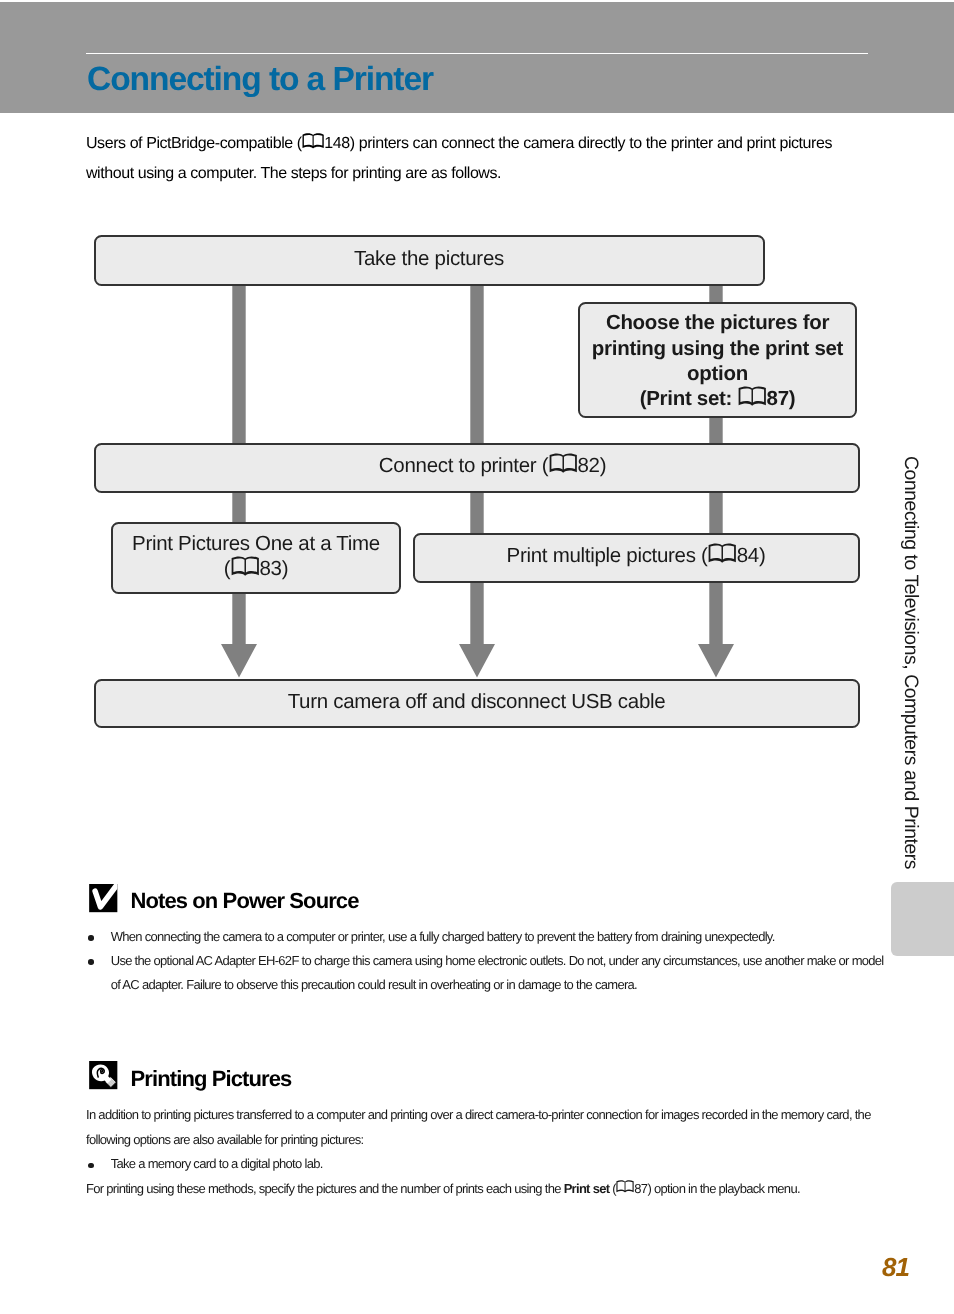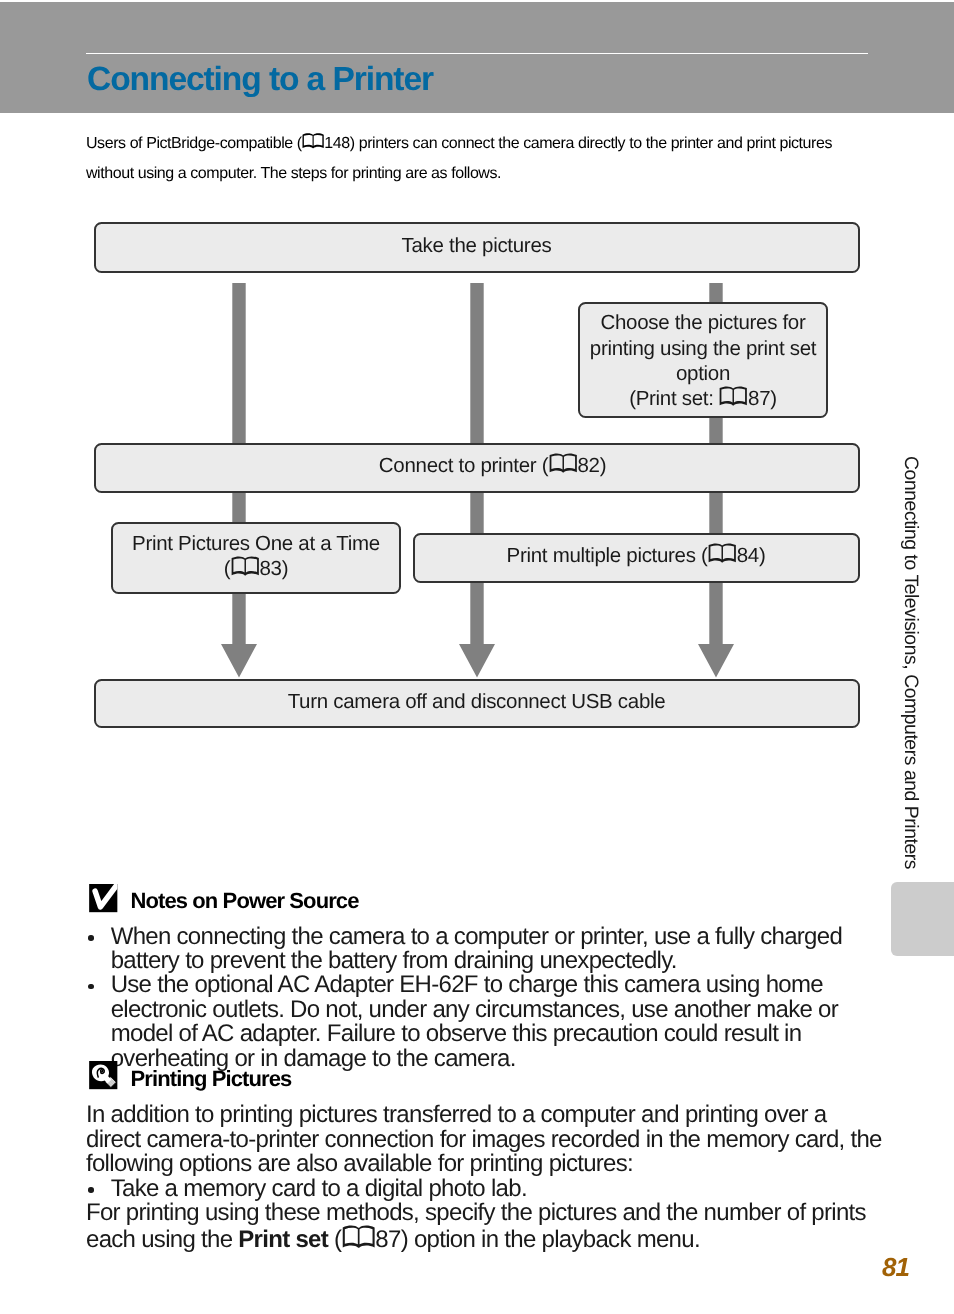--- a/index.html
+++ b/index.html
@@ -34,21 +34,21 @@
             font-size:19.4px;letter-spacing:-0.45px;color:#1a1a1a;white-space:nowrap;}
   .sidetab{position:absolute;left:890.8px;top:881.8px;width:64px;height:74.5px;background:#cccccc;
            border-radius:6px 0 0 6px;}
 
   
   .sec-head{position:absolute;display:flex;align-items:center;}
   .sec-head .ttl{font-size:22px;font-weight:bold;color:#000;margin-left:12.8px;letter-spacing:-0.9px;position:relative;top:3.8px;}
   .icon-box{width:28.5px;height:28.2px;display:block;overflow:visible;}
   .icon-box svg{display:block;width:100%;height:100%;overflow:visible;}
 
-  .body-text{position:absolute;left:86px;font-size:24px;letter-spacing:-0.7px;line-height:24.4px;color:#1a1a1a;}
+  .body-text{position:absolute;left:86px;font-size:13px;letter-spacing:-0.7px;line-height:24.4px;color:#1a1a1a;}
   ul.bl{margin:0;padding:0;list-style:none;}
   ul.bl li{position:relative;padding-left:24.7px;}
   ul.bl li::before{content:"";position:absolute;left:2.1px;top:10.5px;width:5.6px;height:5.6px;border-radius:50%;background:#1a1a1a;}
 
   .pgnum{position:absolute;left:882px;top:1251.5px;font-size:26px;font-style:italic;
          font-weight:bold;letter-spacing:-1px;color:#a16207;}
   b{font-weight:bold;}
 </style>
 </head>
 <body>
@@ -65,24 +65,24 @@
         </svg></span><span>148</span><span>) printers can connect the camera directly to the printer and print pictures without using a computer. The steps for printing are as follows.</span>
   </div>
 
   <div class="flow">
     <svg id="arrow-layer" width="954" height="760" viewBox="0 0 954 760">
         <path d="M232.3 283 H245.7 V644 H257 L239 677.5 L221 644 H232.3 Z" fill="#808080"></path>
         <path d="M470.3 283 H483.7 V644 H495 L477 677.5 L459 644 H470.3 Z" fill="#808080"></path>
         <path d="M709.3 283 H722.7 V644 H734 L716 677.5 L698 644 H709.3 Z" fill="#808080"></path>
       </svg>
 
-    <div class="bx" style="left:93.5px;top:222px;width:766px;height:51px;">
+    <div class="bx" style="left:93.5px;top:235px;width:671px;height:51px;">
         <span><span>Take the pictures</span></span>
       </div>
-    <div class="bx" style="left:578px;top:302.4px;width:250px;height:115.6px;padding-top:5.5px;">
+    <div class="bx" style="left:578px;top:302.4px;width:279px;height:115.6px;padding-top:5.5px;font-weight:bold;">
         <span><span>Choose the pictures for</span><br><span>printing using the print set</span><br><span>option</span><br><span><span>(Print set: </span><span class="bk"><svg viewBox="0 0 136 100" aria-hidden="true" preserveAspectRatio="none">
                 <path fill="currentColor" fill-rule="evenodd" d="M3 10 C28 -2 55 0 66 11 L70 11 C81 0 108 -2 133 10 L133 92 C108 80 81 82 70 93 L66 93 C55 82 28 80 3 92 Z M11.5 17 L11.5 77 C31 70 53 71 64.5 79 L64.5 17.5 C53 9.5 31 10 11.5 17 Z M124.5 17 L124.5 77 C105 70 83 71 71.5 79 L71.5 17.5 C83 9.5 105 10 124.5 17 Z"></path>
               </svg></span><span>87</span><span>)</span></span></span>
       </div>
     <div class="bx" style="left:93.5px;top:442.5px;width:766px;height:50px;padding-left:32px;">
         <span><span><span>Connect to printer (</span><span class="bk"><svg viewBox="0 0 136 100" aria-hidden="true" preserveAspectRatio="none">
                 <path fill="currentColor" fill-rule="evenodd" d="M3 10 C28 -2 55 0 66 11 L70 11 C81 0 108 -2 133 10 L133 92 C108 80 81 82 70 93 L66 93 C55 82 28 80 3 92 Z M11.5 17 L11.5 77 C31 70 53 71 64.5 79 L64.5 17.5 C53 9.5 31 10 11.5 17 Z M124.5 17 L124.5 77 C105 70 83 71 71.5 79 L71.5 17.5 C83 9.5 105 10 124.5 17 Z"></path>
               </svg></span><span>82</span><span>)</span></span></span>
       </div>
     <div class="bx" style="left:111px;top:521.5px;width:290px;height:72.8px;">

